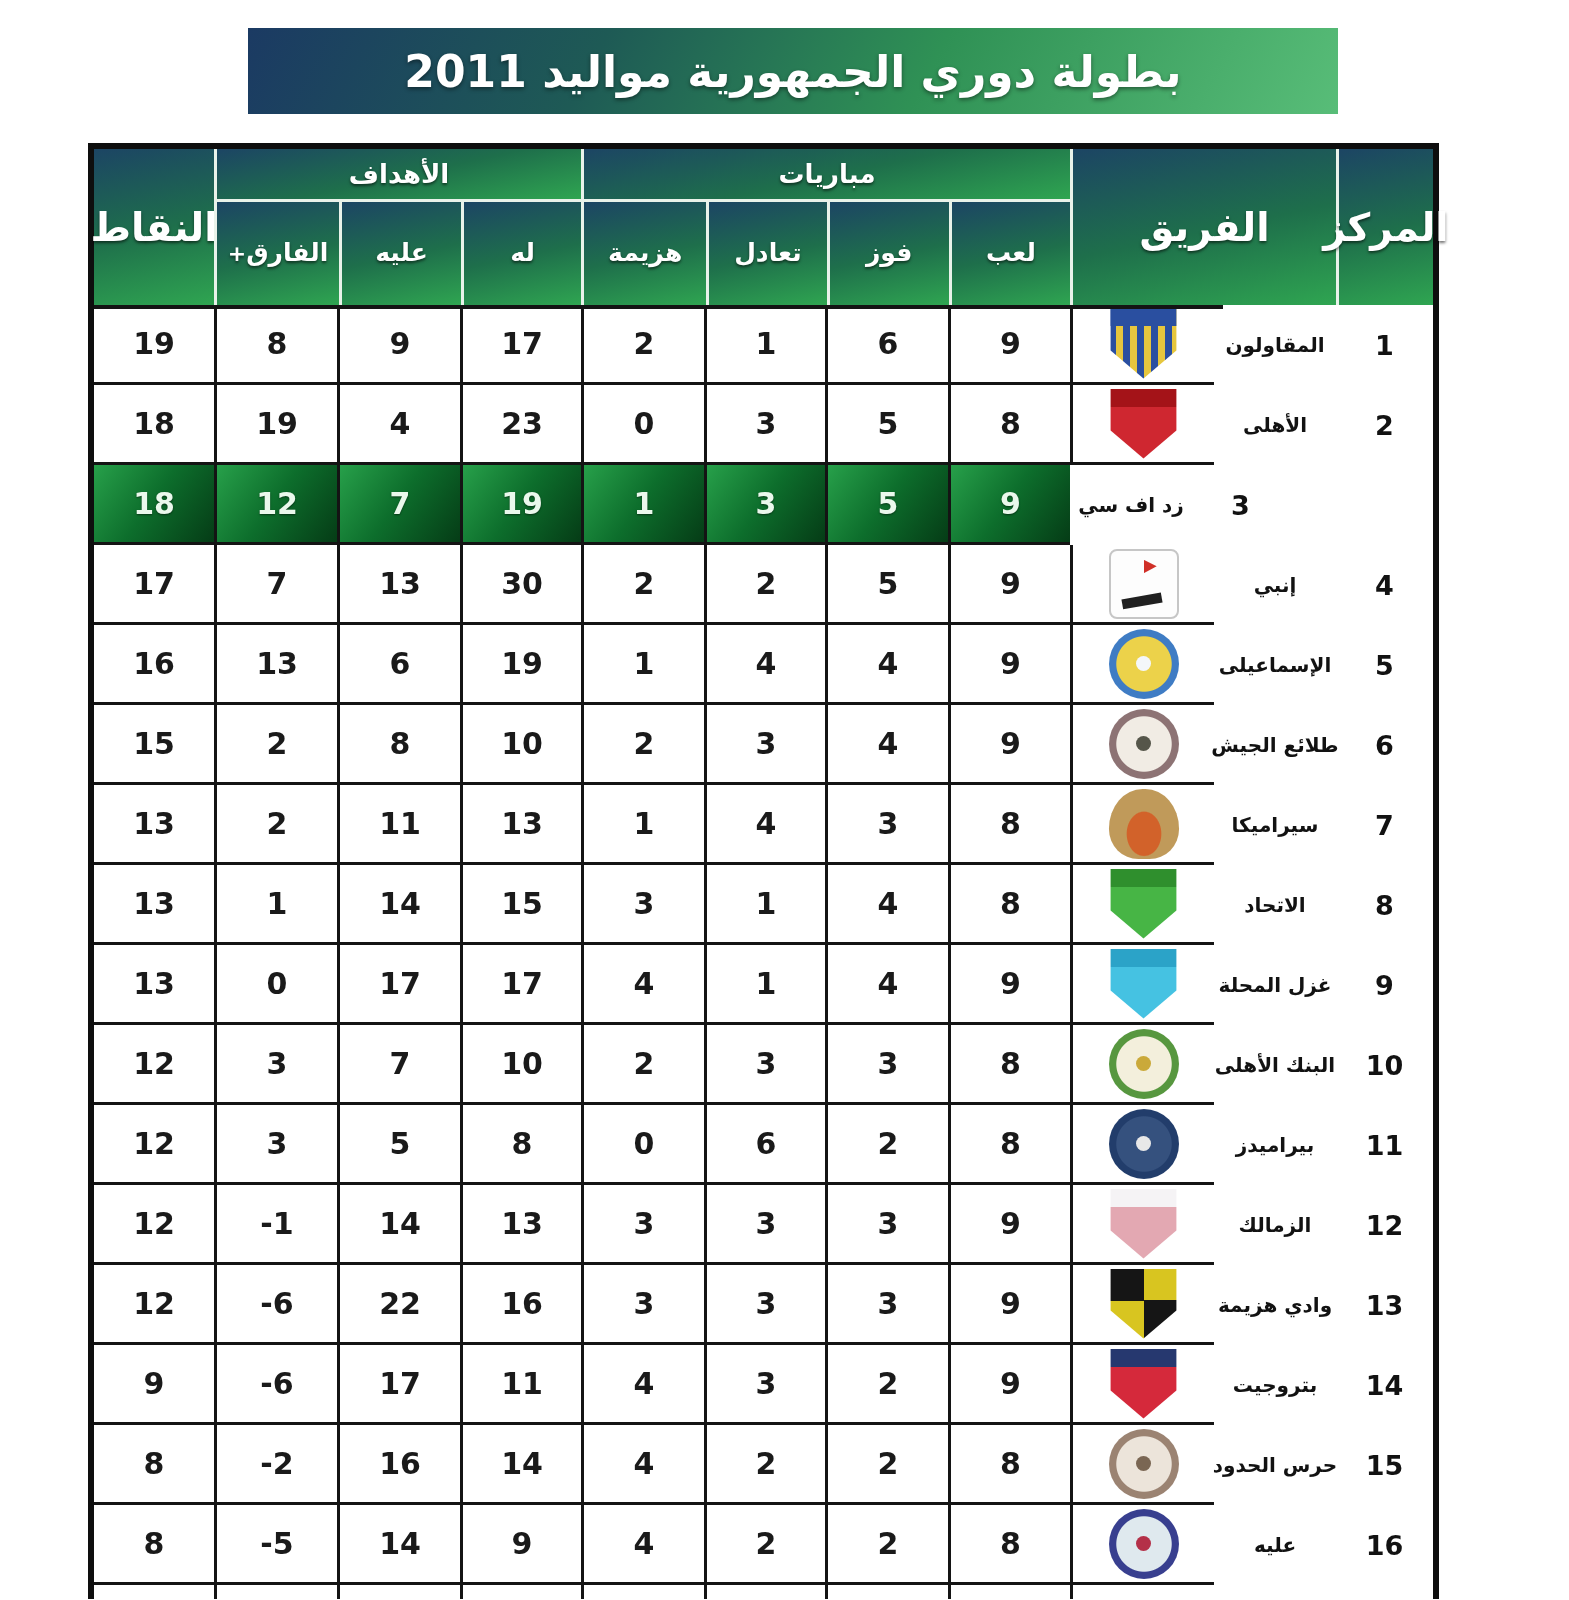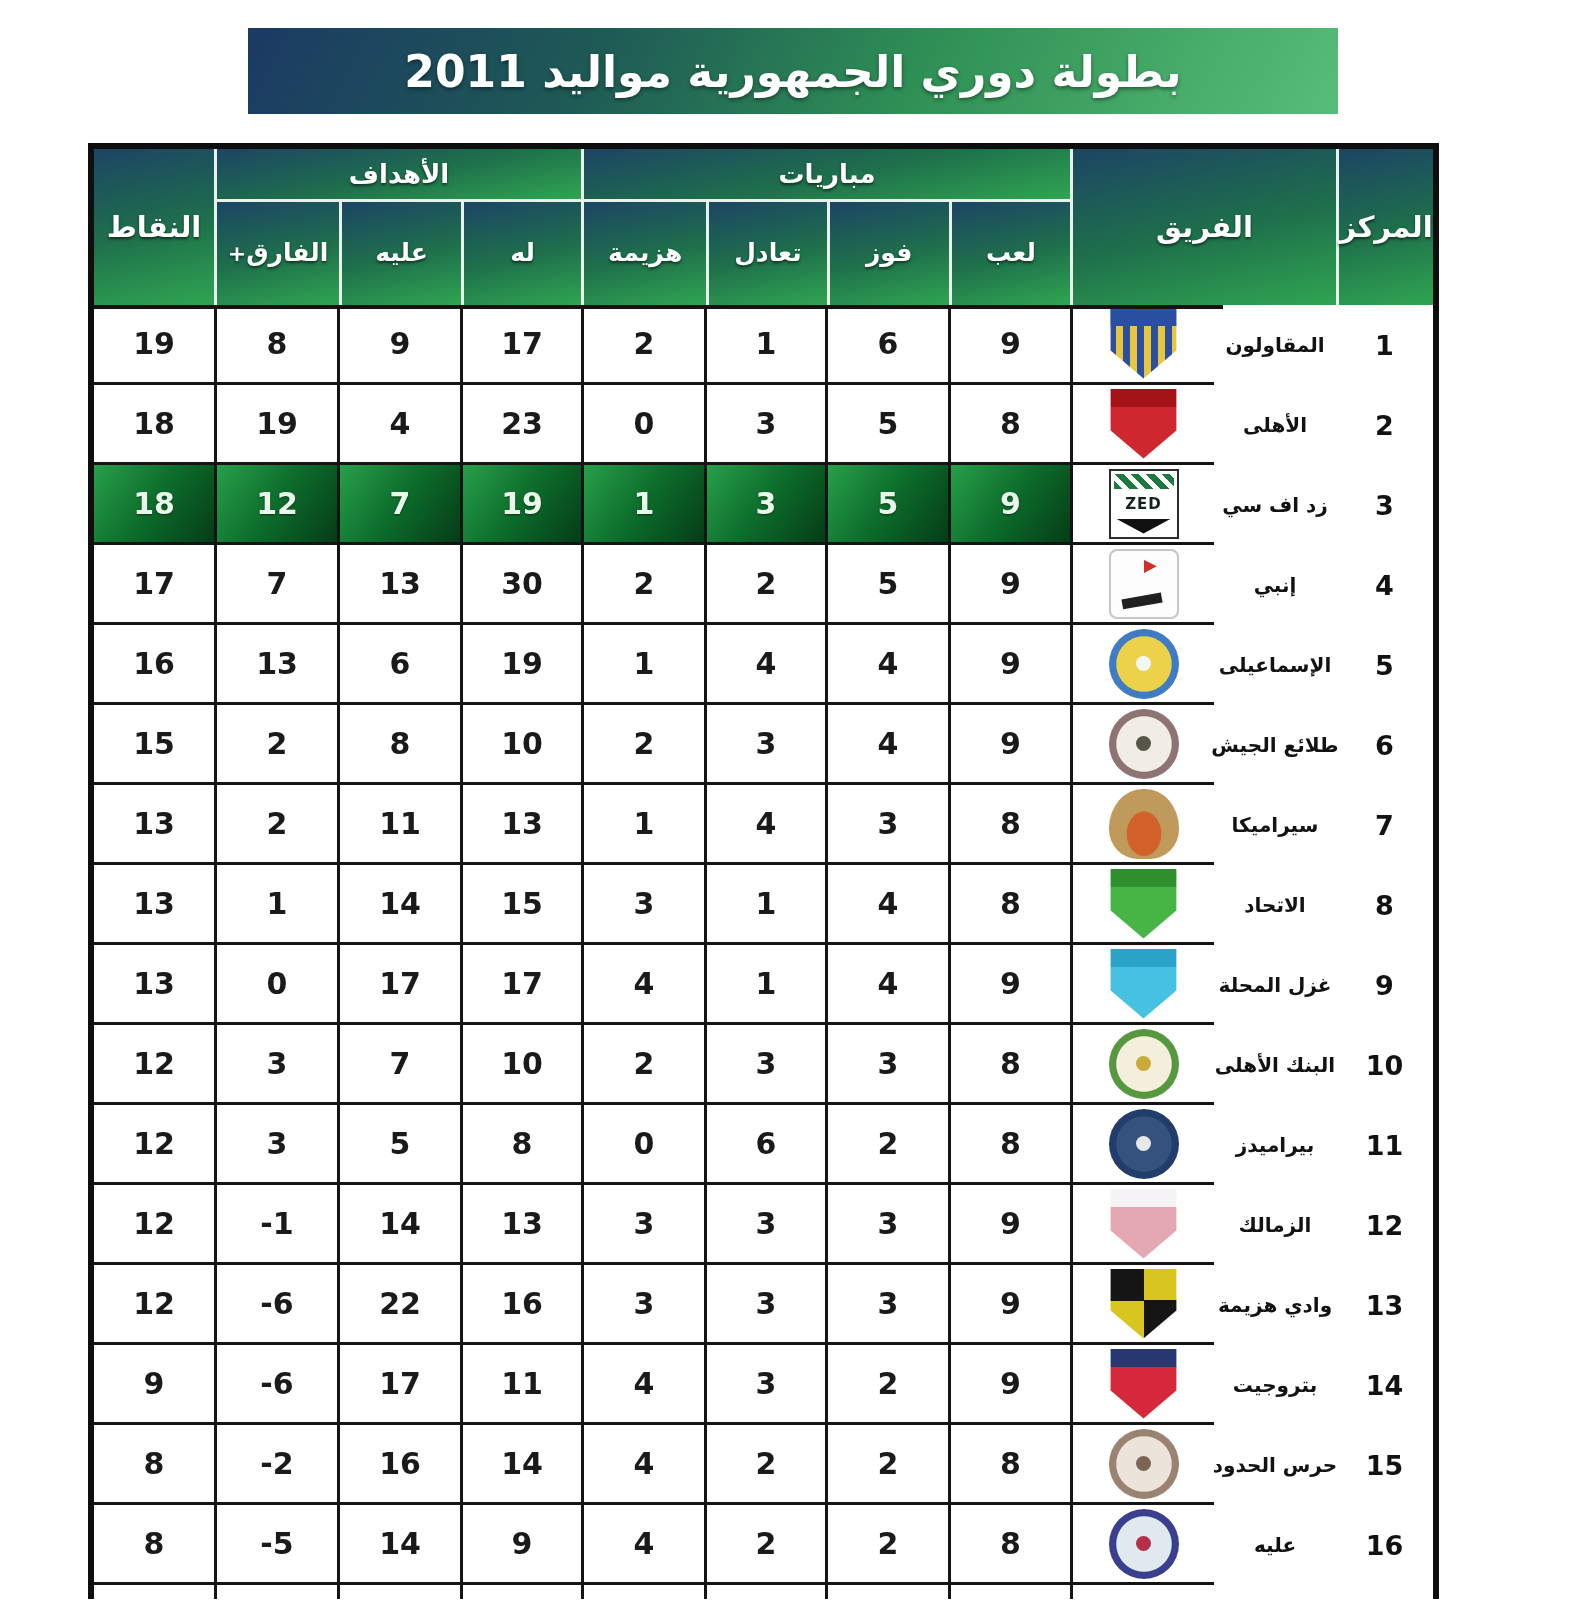--- a/index.html
+++ b/index.html
@@ -23,21 +23,21 @@
   
   .w-pts{width:120px}.w-diff{width:123px}.w-ga{width:123px}.w-gf{width:121px}
   .w-loss{width:123px}.w-draw{width:121px}.w-win{width:123px}.w-played{width:122px}
   .w-goals{width:367px}.w-match{width:489px}.w-team{width:266px}.w-rank{width:97px}
   .w-logo{width:144px}.w-name{width:122px}
   
   .thead{display:flex;height:156px}
   .hcell,.hglabel{background:var(--hgrad);color:#fff;font-weight:700;
     display:flex;align-items:center;justify-content:center;
     text-shadow:0 2px 3px rgba(0,0,0,.55)}
-  .hfull{height:156px;font-size:29px}
+  .hfull{height:156px;font-size:39px}
   .hgroup{display:flex;flex-direction:column;height:156px}
   .hglabel{height:53px;font-size:26px;border-bottom:3px solid var(--hline)}
   .hsubrow{display:flex;flex:1}
   .hsub{font-size:25px;line-height:1.15}
   .hsub .plus{font-size:22px}
   .wl{border-left:3px solid var(--hline)}
   .stats-underline{position:absolute;left:0;top:156px;width:1129px;height:4px;background:var(--grid)}
   
   .trow{display:flex;height:80px;background:#fff}
   .cell{display:flex;align-items:center;justify-content:center}
@@ -145,23 +145,20 @@
   </div>
       <div class="trow hl">
     <div class="cell stat w-pts">18</div>
     <div class="cell stat w-diff bl">12</div>
     <div class="cell stat w-ga bl">7</div>
     <div class="cell stat w-gf bl">19</div>
     <div class="cell stat w-loss bl">1</div>
     <div class="cell stat w-draw bl">3</div>
     <div class="cell stat w-win bl">5</div>
     <div class="cell stat w-played bl">9</div>
-    <div class="cell logocell w-logo bl">
-      <div class="logo logo-zed" style="--c1: #1d7a3f; --c2: #101010;">ZED</div>
-    </div>
     <div class="cell namecell w-name">زد اف سي</div>
     <div class="cell rankcell w-rank">3</div>
   </div>
       <div class="trow">
     <div class="cell stat w-pts">17</div>
     <div class="cell stat w-diff bl">7</div>
     <div class="cell stat w-ga bl">13</div>
     <div class="cell stat w-gf bl">30</div>
     <div class="cell stat w-loss bl">2</div>
     <div class="cell stat w-draw bl">2</div>

